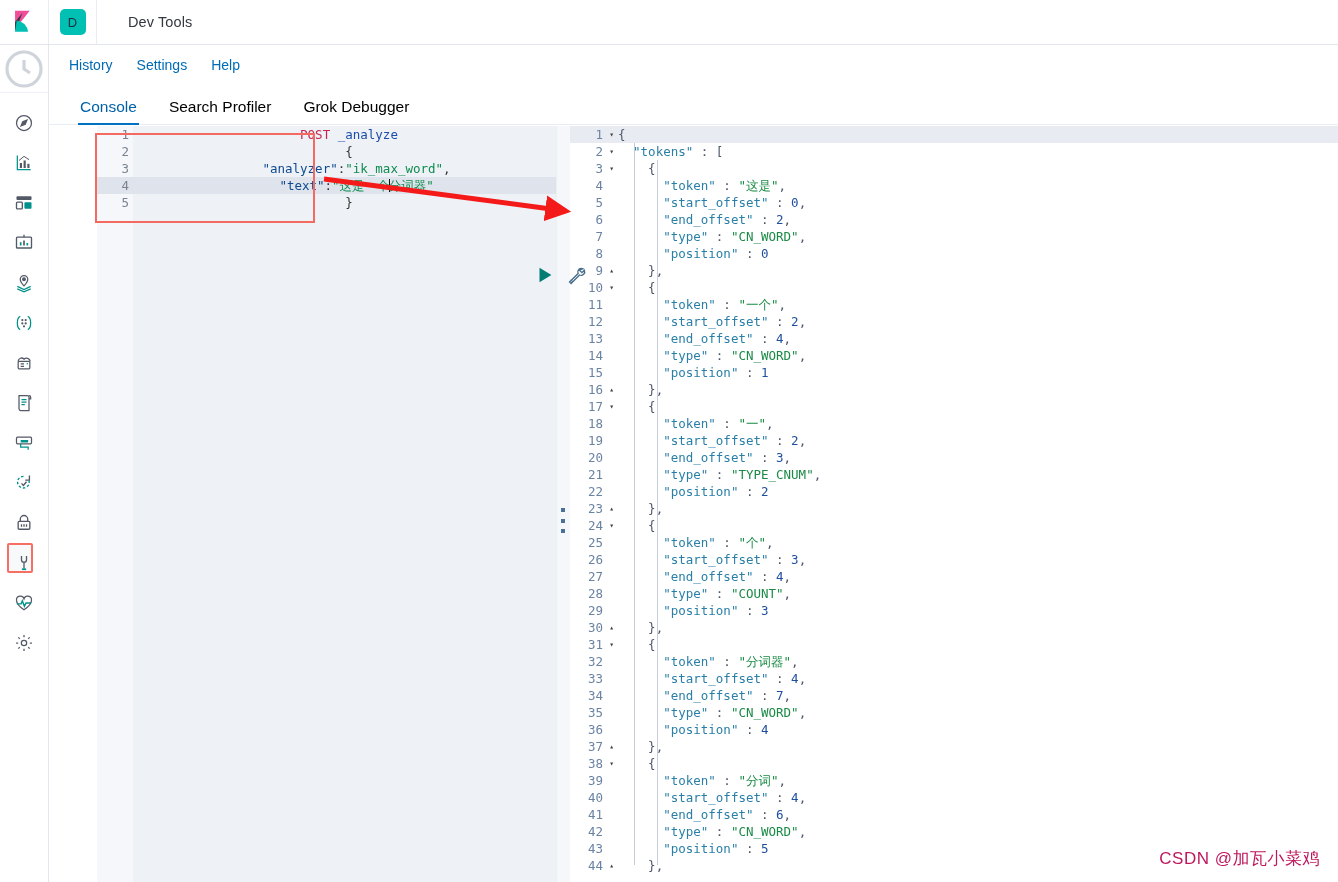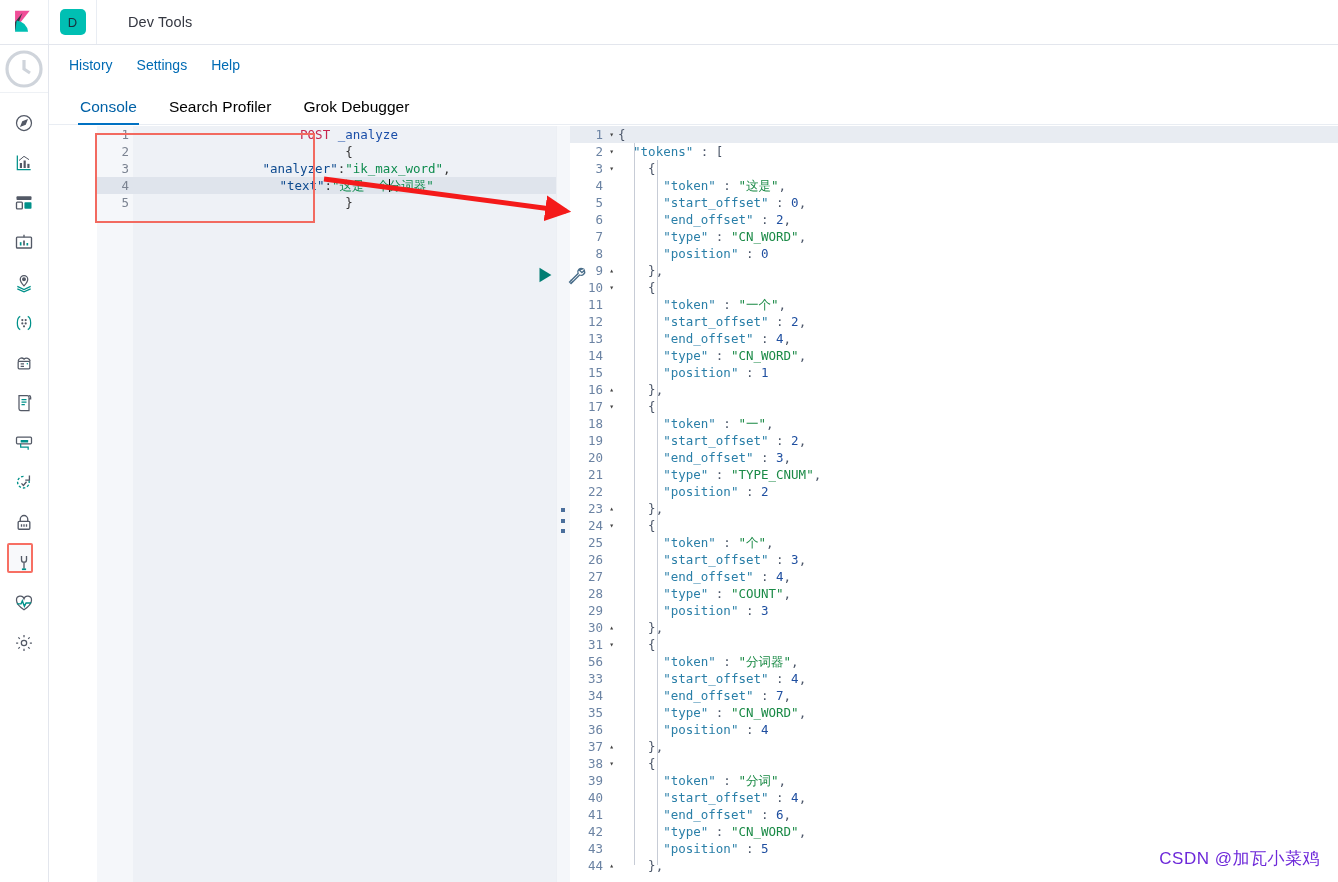--- a/index.html
+++ b/index.html
@@ -168,21 +168,21 @@
   .j-punct { color: #4a5568; }
   .indent-guide {
     position: absolute; top: 17px; width: 1px; background: #c7ccd6; z-index: 1;
   }
 
   
   .arrow-svg { position: absolute; left: 0; top: 0; width: 1338px; height: 882px; pointer-events: none; z-index: 8; }
 
   
   .watermark {
-    position: absolute; right: 18px; bottom: 12px; font-size: 17px; color: #6d28d9;
+    position: absolute; right: 18px; bottom: 12px; font-size: 17px; color: #be185d;
     letter-spacing: .5px; z-index: 9;
   }
 </style>
 </head>
 <body>
 
 <div id="app">
 
   <div class="header">
     <div class="logo-cell">
@@ -408,21 +408,21 @@
           <div class="res-line">22</div>
           <div class="res-line">23<span class="fold">▴</span></div>
           <div class="res-line">24<span class="fold">▾</span></div>
           <div class="res-line">25</div>
           <div class="res-line">26</div>
           <div class="res-line">27</div>
           <div class="res-line">28</div>
           <div class="res-line">29</div>
           <div class="res-line">30<span class="fold">▴</span></div>
           <div class="res-line">31<span class="fold">▾</span></div>
-          <div class="res-line">56</div>
+          <div class="res-line">32</div>
           <div class="res-line">33</div>
           <div class="res-line">34</div>
           <div class="res-line">35</div>
           <div class="res-line">36</div>
           <div class="res-line">37<span class="fold">▴</span></div>
           <div class="res-line">38<span class="fold">▾</span></div>
           <div class="res-line">39</div>
           <div class="res-line">40</div>
           <div class="res-line">41</div>
           <div class="res-line">42</div>

